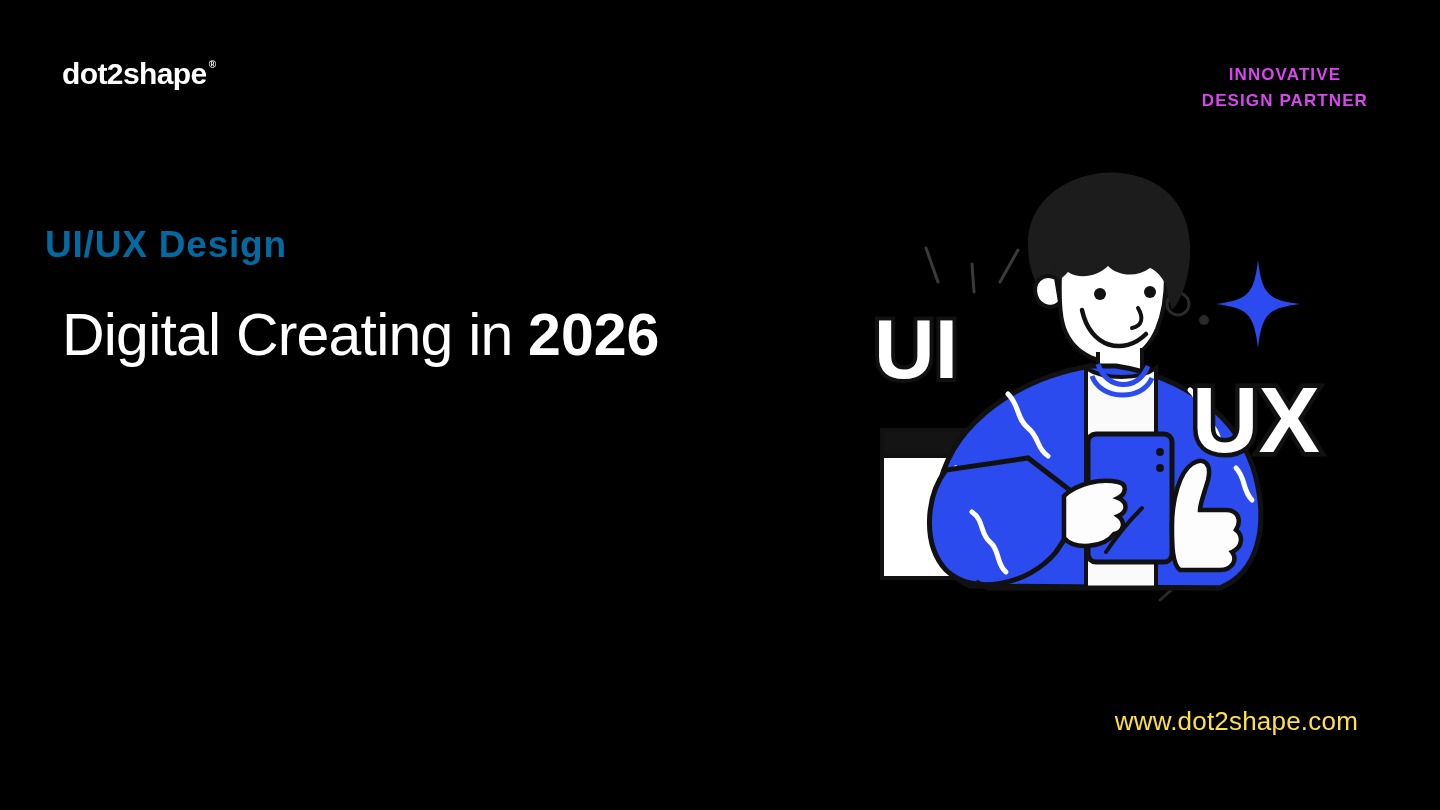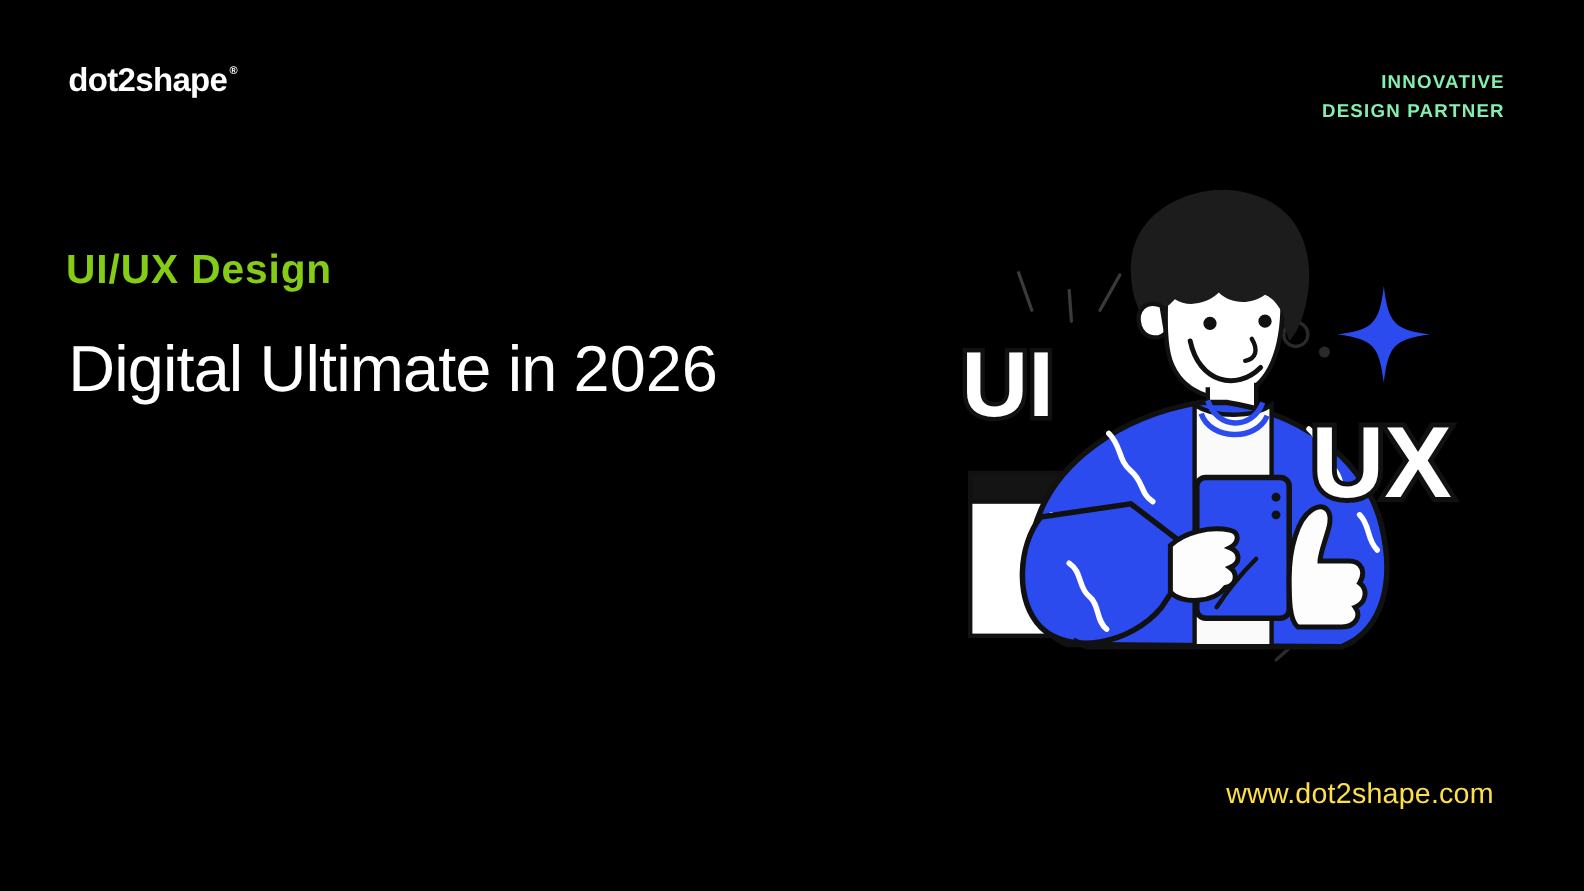--- a/index.html
+++ b/index.html
@@ -23,43 +23,43 @@
     font-size:30px; font-weight:700;
     letter-spacing:-0.6px;
   }
   .logo .reg {
     font-size:10px; font-weight:700;
     line-height:1; margin-top:3px; margin-left:2px;
   }
 
   .tagline {
     position:absolute; right:72px; top:62px;
-    text-align:right;
-    color:#86efac;
+    text-align:center;
+    color:#d946ef;
     font-size:17px; font-weight:700;
     letter-spacing:1.1px; line-height:1.5;
   }
 
   
   .eyebrow {
-    position:absolute; left:60px; top:224px;
-    color:#84cc16;
+    position:absolute; left:45px; top:224px;
+    color:#0369a1;
     font-size:37px; font-weight:600;
     letter-spacing:0.8px;
   }
   .headline {
     position:absolute; left:62px; top:296px;
     color:#ffffff;
     font-size:59px; font-weight:400;
     line-height:78px;
     letter-spacing:-0.8px;
     white-space:nowrap;
   }
   .headline .hl-line { display:block; }
-  .headline .year { font-weight:400; letter-spacing:0px; }
+  .headline .year { font-weight:700; letter-spacing:0px; }
 
   
   .email {
     position:absolute; left:78px; top:706px;
     color:#f0f0f0; font-size:26px; font-weight:400;
     letter-spacing:0.2px;
   }
   .website {
     position:absolute; right:82px; top:706px;
     color:#fde047; font-size:26px; font-weight:400;
@@ -84,21 +84,21 @@
   </div>
 
   <div class="tagline">
     <div>INNOVATIVE</div>
     <div>DESIGN PARTNER</div>
   </div>
 
   <div class="eyebrow">UI/UX Design</div>
 
   <div class="headline">
-    <span class="hl-line"><span>Digital Ultimate in </span><span class="year">2026</span></span>
+    <span class="hl-line"><span>Digital Creating in </span><span class="year">2026</span></span>
   </div>
 
   <div class="website">www.dot2shape.com</div>
 
   <div class="illustration">
     <svg viewBox="0 0 520 480" xmlns="http://www.w3.org/2000/svg">
 
       <circle cx="318" cy="152" r="11" fill="none" stroke="#2a2a2a" stroke-width="3"></circle>
       <circle cx="344" cy="168" r="5" fill="#2a2a2a"></circle>
 

